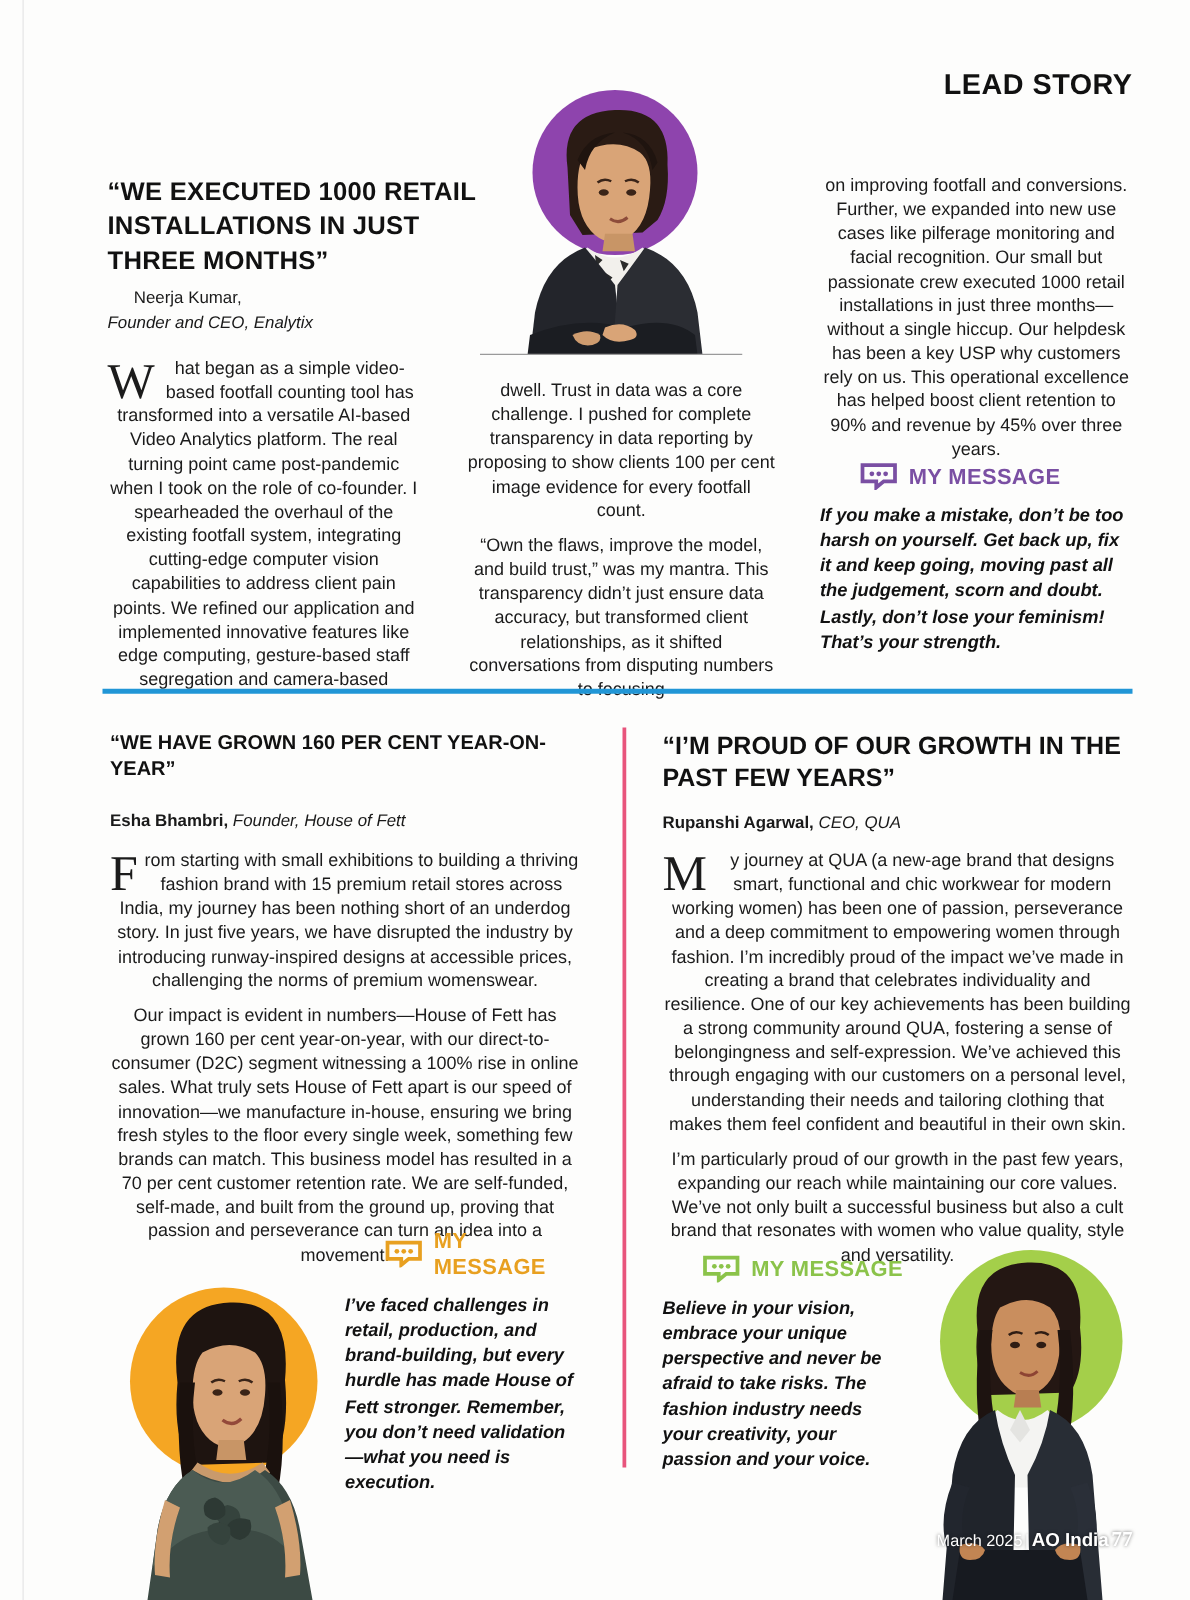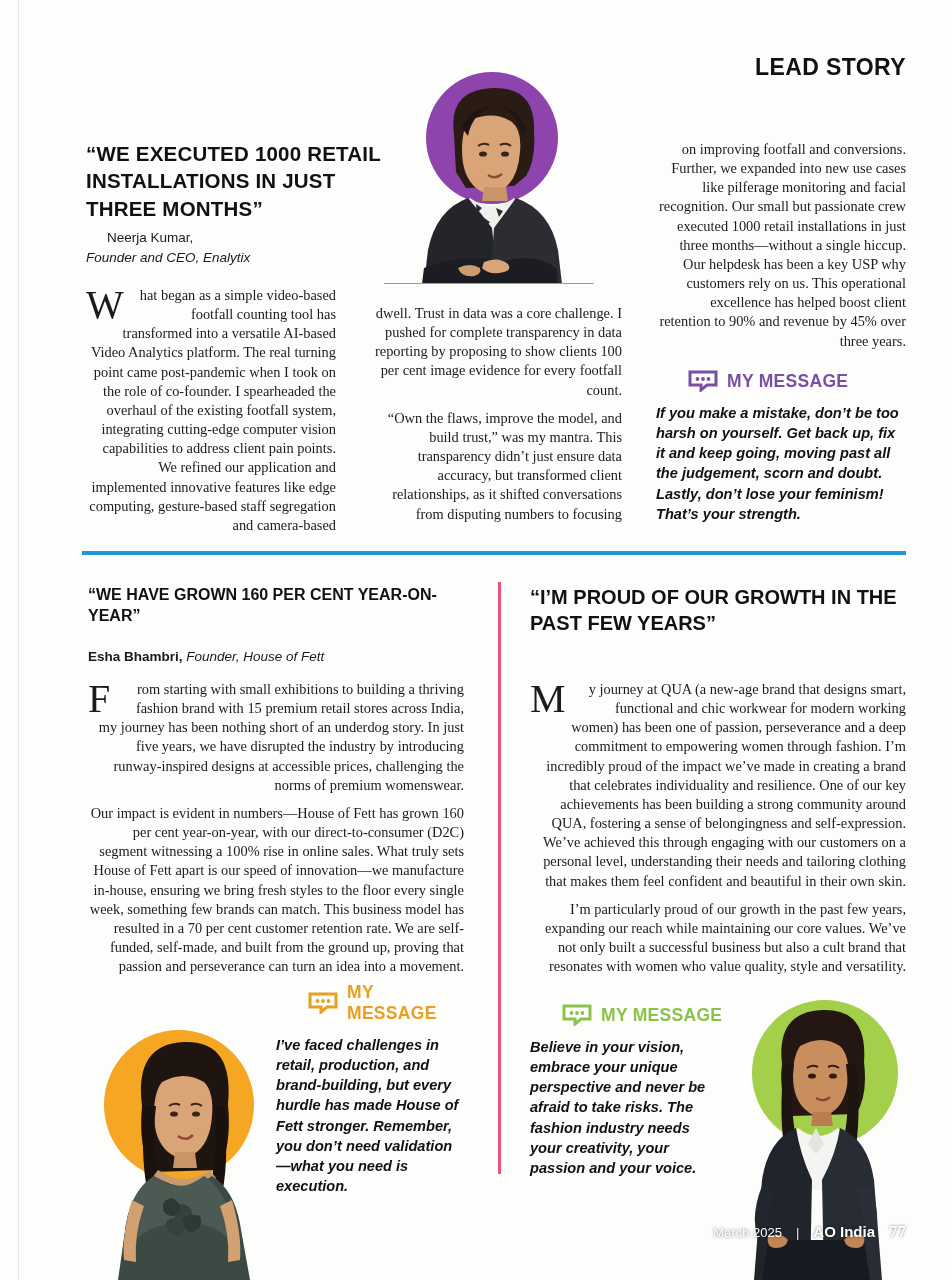--- a/index.html
+++ b/index.html
@@ -82,24 +82,24 @@
   .photo-top .rule {
     position: absolute;
     left: 0; bottom: 0; width: 210px; height: 1px;
     background: #9a9a9a;
   }
   .photo-top svg { position: absolute; left: 0; top: 0; }
 
   
   .col {
     position: absolute;
-    font-family: Liberation Serif, serif;
+    font-family: Liberation Sans, sans-serif;
     font-size: 14.4px;
     line-height: 1.33;
-    text-align: right;
+    text-align: center;
     color: #1b1b1b;
   }
   .col p { margin: 0 0 9px 0; }
 
   .dropcap::first-letter {
     float: left;
     font-size: 40px;
     line-height: 34px;
     padding: 2px 4px 0 0;
     font-family: "Liberation Serif", serif;
@@ -236,21 +236,21 @@
   
   .footer {
     position: absolute;
     right: 46px;
     bottom: 38px;
     font-family: "Liberation Sans", sans-serif;
     font-size: 13px;
     color: #ffffff;
     display: flex;
     align-items: baseline;
-    gap: 14px;
+    gap: 2px;
     text-shadow: 0 0 3px rgba(0,0,0,0.55);
   }
   .footer .sep { opacity: 0.9; }
   .footer .brand { font-weight: bold; font-size: 15px; }
   .footer .pageno {
     font-weight: bold;
     font-size: 17px;
     font-family: "Liberation Serif", serif;
   }
 </style>
@@ -388,20 +388,24 @@
         <path d="M96 226 q-12 -2 -12 -14 q8 -8 18 0 q2 12 -6 14 z" fill="#35433d"></path>
         <path d="M82 202 q-4 -12 8 -14 q10 4 8 14 q-8 8 -16 0 z" fill="#2d3934"></path>
       </g>
 
       <path d="M50 190 q-10 34 -8 60 l12 2 q-2 -28 8 -56 z" fill="#d2a071"></path>
       <path d="M150 190 q10 34 8 60 l-12 2 q2 -28 -8 -56 z" fill="#d2a071"></path>
     </svg>
   </div>
 
   <div class="br-headline">“I’M PROUD OF OUR GROWTH IN THE PAST FEW YEARS”</div>
+  <div class="br-byline">
+    <span class="nm">Rupanshi Agarwal,</span>
+    <span class="rl">CEO, QUA</span>
+  </div>
   <div class="col col-b2">
     <p class="dropcap">My journey at QUA (a new-age brand that designs smart, functional and chic workwear for modern working women) has been one of passion, perseverance and a deep commitment to empowering women through fashion. I’m incredibly proud of the impact we’ve made in creating a brand that celebrates individuality and resilience.  One of our key achievements has been building a strong community around QUA, fostering a sense of belongingness and self-expression. We’ve achieved this through engaging with our customers on a personal level, understanding their needs and tailoring clothing that makes them feel confident and beautiful in their own skin.</p>
     <p>I’m particularly proud of our growth in the past few years, expanding our reach while maintaining our core values.  We’ve not only built a successful business but also a cult brand that resonates with women who value quality, style  and versatility.</p>
   </div>
 
   <div class="mymsg mymsg-3">
     <div class="hdr">
       <span>
         <svg class="chat-icon" width="30" height="22" viewBox="0 0 30 22">
           <path d="M2 2 h26 v13 h-9 l-6 5 v-5 H2 z" fill="none" stroke="#8bc34a" stroke-width="3"></path>

